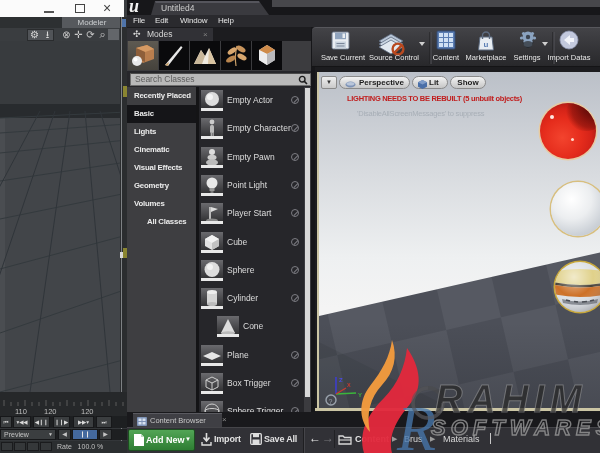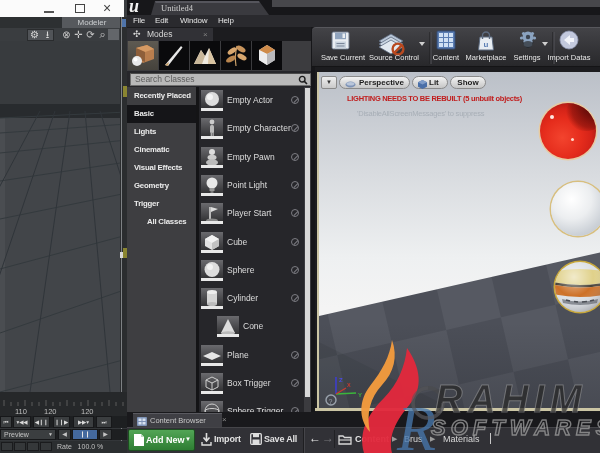--- a/index.html
+++ b/index.html
@@ -112,21 +112,21 @@
 
 <div class="ab" style="left:127px;top:0;width:473px;height:453px;background:#1c1c1f;overflow:hidden;">
 
   <div class="ab" style="left:0;top:0;width:473px;height:15px;background:#17171a;"></div>
   <div class="ab" style="left:145px;top:0;width:328px;height:7px;background:#47474b;"></div>
   <div class="ab" style="left:2px;top:-4px;width:18px;height:20px;color:#f2f2f2;font-size:18px;font-weight:bold;font-family:'Liberation Serif',serif;font-style:italic;">u</div>
   <svg class="ab" style="left:24px;top:0;" width="120" height="15">
       <polygon points="0,15 4,1 108,1 118,15" fill="#3a3a3f"></polygon>
       <polygon points="4,1 108,1 108.6,3 4.8,3" fill="#55555c"></polygon>
     </svg>
-  <div class="ab" style="left:34px;top:3px;width:70px;height:11px;color:#cfcfcf;font-size:8.5px;line-height:11px;font-family:Liberation Serif, serif;">Untitled4</div>
+  <div class="ab" style="left:34px;top:3px;width:70px;height:11px;color:#cfcfcf;font-size:8.5px;line-height:11px;">Untitled4</div>
 
   <div class="ab" style="left:0;top:15px;width:473px;height:12px;background:#2a2a2e;color:#e4e4e4;font-size:8px;letter-spacing:-0.2px;line-height:12px;">
     <span style="position:absolute;left:6px;">File</span>
     <span style="position:absolute;left:28px;">Edit</span>
     <span style="position:absolute;left:53px;">Window</span>
     <span style="position:absolute;left:91px;">Help</span>
   </div>
 
   <div class="ab" style="left:0;top:27px;width:188px;height:14px;background:#1c1c1f;"></div>
   <div class="ab" style="left:0;top:28px;width:86px;height:13px;background:#313136;"></div>
@@ -186,21 +186,21 @@
   </div>
 
   <div class="ab" style="left:0;top:87px;width:69px;height:325px;background:#3e3e41;"></div>
   <div class="ab" style="left:69px;top:87px;width:3px;height:325px;background:#141416;"></div>
   <div class="ab catl" style="left:0;top:87px;width:69px;height:18px;">Recently Placed</div>
   <div class="ab catl" style="left:0;top:105px;width:69px;height:18px;background:#151518;">Basic</div>
   <div class="ab catl" style="left:0;top:123px;width:69px;height:18px;">Lights</div>
   <div class="ab catl" style="left:0;top:141px;width:69px;height:18px;">Cinematic</div>
   <div class="ab catl" style="left:0;top:159px;width:69px;height:18px;">Visual Effects</div>
   <div class="ab catl" style="left:0;top:177px;width:69px;height:18px;">Geometry</div>
-  <div class="ab catl" style="left:0;top:195px;width:69px;height:18px;">Trigger</div>
+  <div class="ab catl" style="left:0;top:195px;width:69px;height:18px;">Volumes</div>
   <div class="ab catl" style="left:0;top:213px;width:69px;height:18px;padding-left:20px;">All Classes</div>
 
   <div class="ab" style="left:72px;top:87px;width:112px;height:370px;background:#26262a;overflow:hidden;" id="itemlist">
       <div class="itrow" style="top: 0px;">
         <div class="th"><svg width="22" height="21" viewBox="0 0 22 21">
             <circle cx="11" cy="9" r="7" fill="#ddd"></circle>
             <circle cx="9" cy="7" r="3" fill="#f4f4f4"></circle>
           </svg></div>
         <div class="lb">Empty Actor</div>
         <div class="gr"></div>

